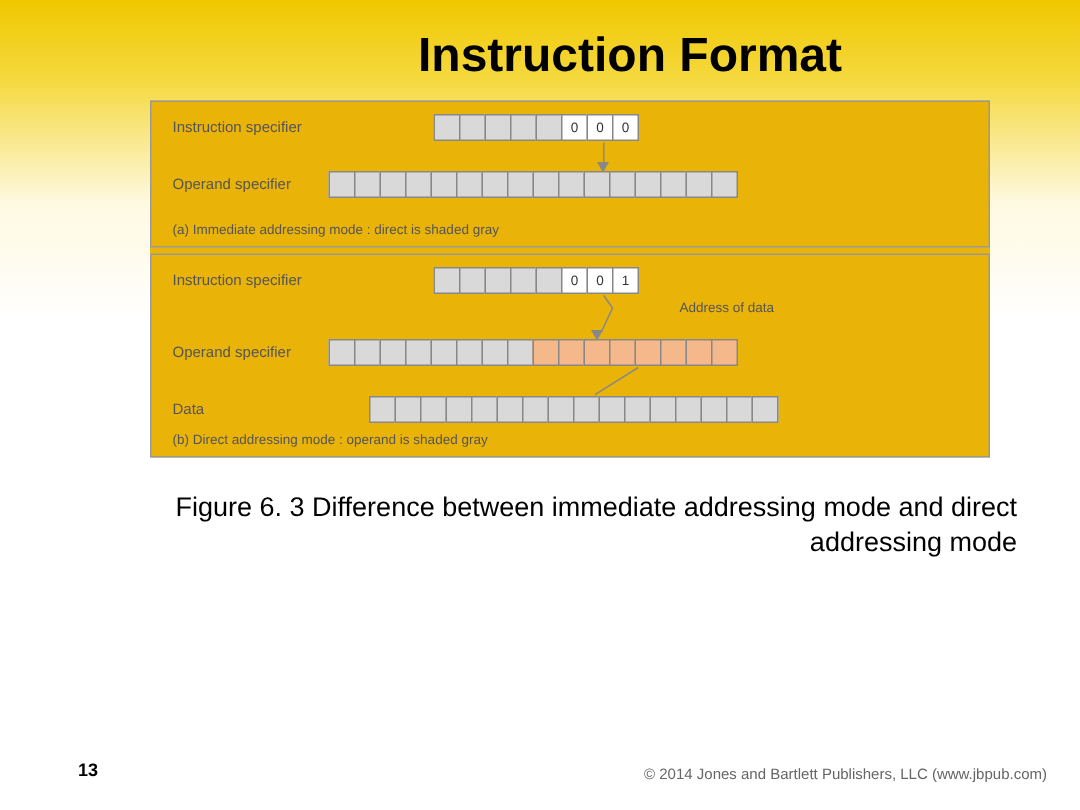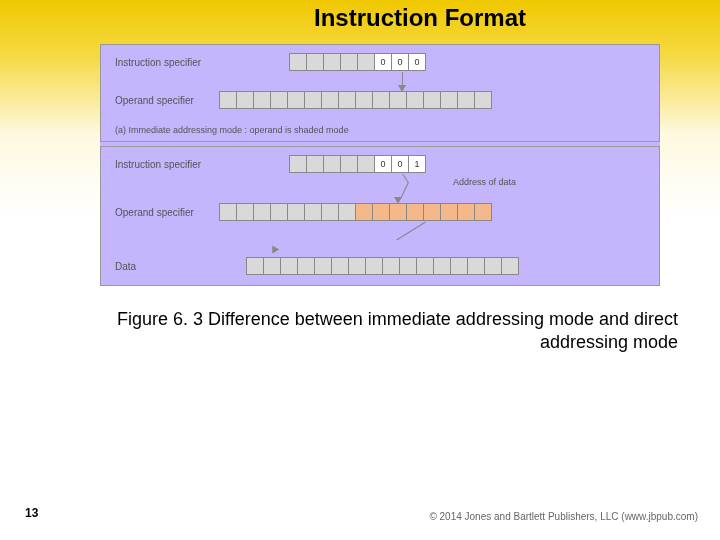--- a/index.html
+++ b/index.html
@@ -5,30 +5,30 @@
   * { box-sizing: border-box; margin: 0; padding: 0; }
   body {
     width: 720px;
     height: 540px;
     background: linear-gradient(to bottom, #f0c800 0%, #f5d940 10%, #fef9e0 25%, #ffffff 40%, #ffffff 100%);
     font-family: Arial, Helvetica, sans-serif;
     position: relative;
     overflow: hidden;
   }
   .title {
-    font-size: 24px;
+    font-size: 32px;
     font-weight: bold;
     color: #000;
     text-align: center;
-    padding-top: 4px;
+    padding-top: 18px;
     padding-left: 120px;
   }
   .diagram-area {
     margin: 12px 60px 0 100px;
-    background: #c4b5fd;
+    background: #eab308;
   }
   .panel {
     border: 1px solid #999;
     padding: 8px 14px 6px 14px;
     margin-bottom: 4px;
     font-size: 10px;
     color: #555;
     position: relative;
   }
   .row {
@@ -90,21 +90,21 @@
   }
   .caption {
     margin: 22px 42px 0 42px;
     font-size: 18px;
     color: #000;
     line-height: 1.3;
     text-align: right;
   }
   .page-num {
     position: absolute;
-    left: 25px;
+    left: 52px;
     bottom: 20px;
     font-size: 12px;
     font-weight: bold;
     color: #000;
   }
   .copyright {
     position: absolute;
     right: 22px;
     bottom: 18px;
     font-size: 10px;
@@ -148,21 +148,21 @@
           <div class="cell"></div>
           <div class="cell"></div>
           <div class="cell"></div>
           <div class="cell"></div>
           <div class="cell"></div>
           <div class="cell"></div>
           <div class="cell"></div>
           <div class="cell"></div>
       </div>
     </div>
-    <div class="subcaption">(a) Immediate addressing mode : operand is shaded mode</div>
+    <div class="subcaption">(a) Immediate addressing mode : direct is shaded gray</div>
   </div>
 
   <div class="panel">
     <div class="row">
       <div class="row-label">Instruction specifier</div>
       <div class="cells" style="margin-left:70px;">
         <div class="cell"></div>
         <div class="cell"></div>
         <div class="cell"></div>
         <div class="cell"></div>
@@ -196,41 +196,42 @@
           <div class="cell shaded"></div>
           <div class="cell shaded"></div>
           <div class="cell shaded"></div>
           <div class="cell shaded"></div>
       </div>
 
       <div class="arrow-stem" style="left:310px; top:19px; height:34px; width:1px; transform:rotate(58deg); transform-origin:top;"></div>
       <div class="arrow-down" style="left:155px; top:44px; transform:rotate(30deg);"></div>
     </div>
 
-    <div class="row" style="margin-top:36px;gap:27px;">
+    <div class="row" style="margin-top:20px;gap:27px;">
       <div class="row-label">Data</div>
       <div class="cells">
         <div class="cell"></div>
           <div class="cell"></div>
           <div class="cell"></div>
           <div class="cell"></div>
           <div class="cell"></div>
           <div class="cell"></div>
           <div class="cell"></div>
           <div class="cell"></div>
           <div class="cell"></div>
           <div class="cell"></div>
           <div class="cell"></div>
           <div class="cell"></div>
           <div class="cell"></div>
           <div class="cell"></div>
           <div class="cell"></div>
           <div class="cell"></div>
       </div>
     </div>
+    <div class="subcaption2">(b) Direct addressing mode : operand is shaded gray</div>
   </div>
 
 </div>
 
 <div class="caption">Figure 6. 3 Difference between immediate addressing mode and direct addressing mode</div>
 
 <div class="page-num">13</div>
 <div class="copyright">© 2014 Jones and Bartlett Publishers, LLC (www.jbpub.com)</div>
 
 </body></html>

